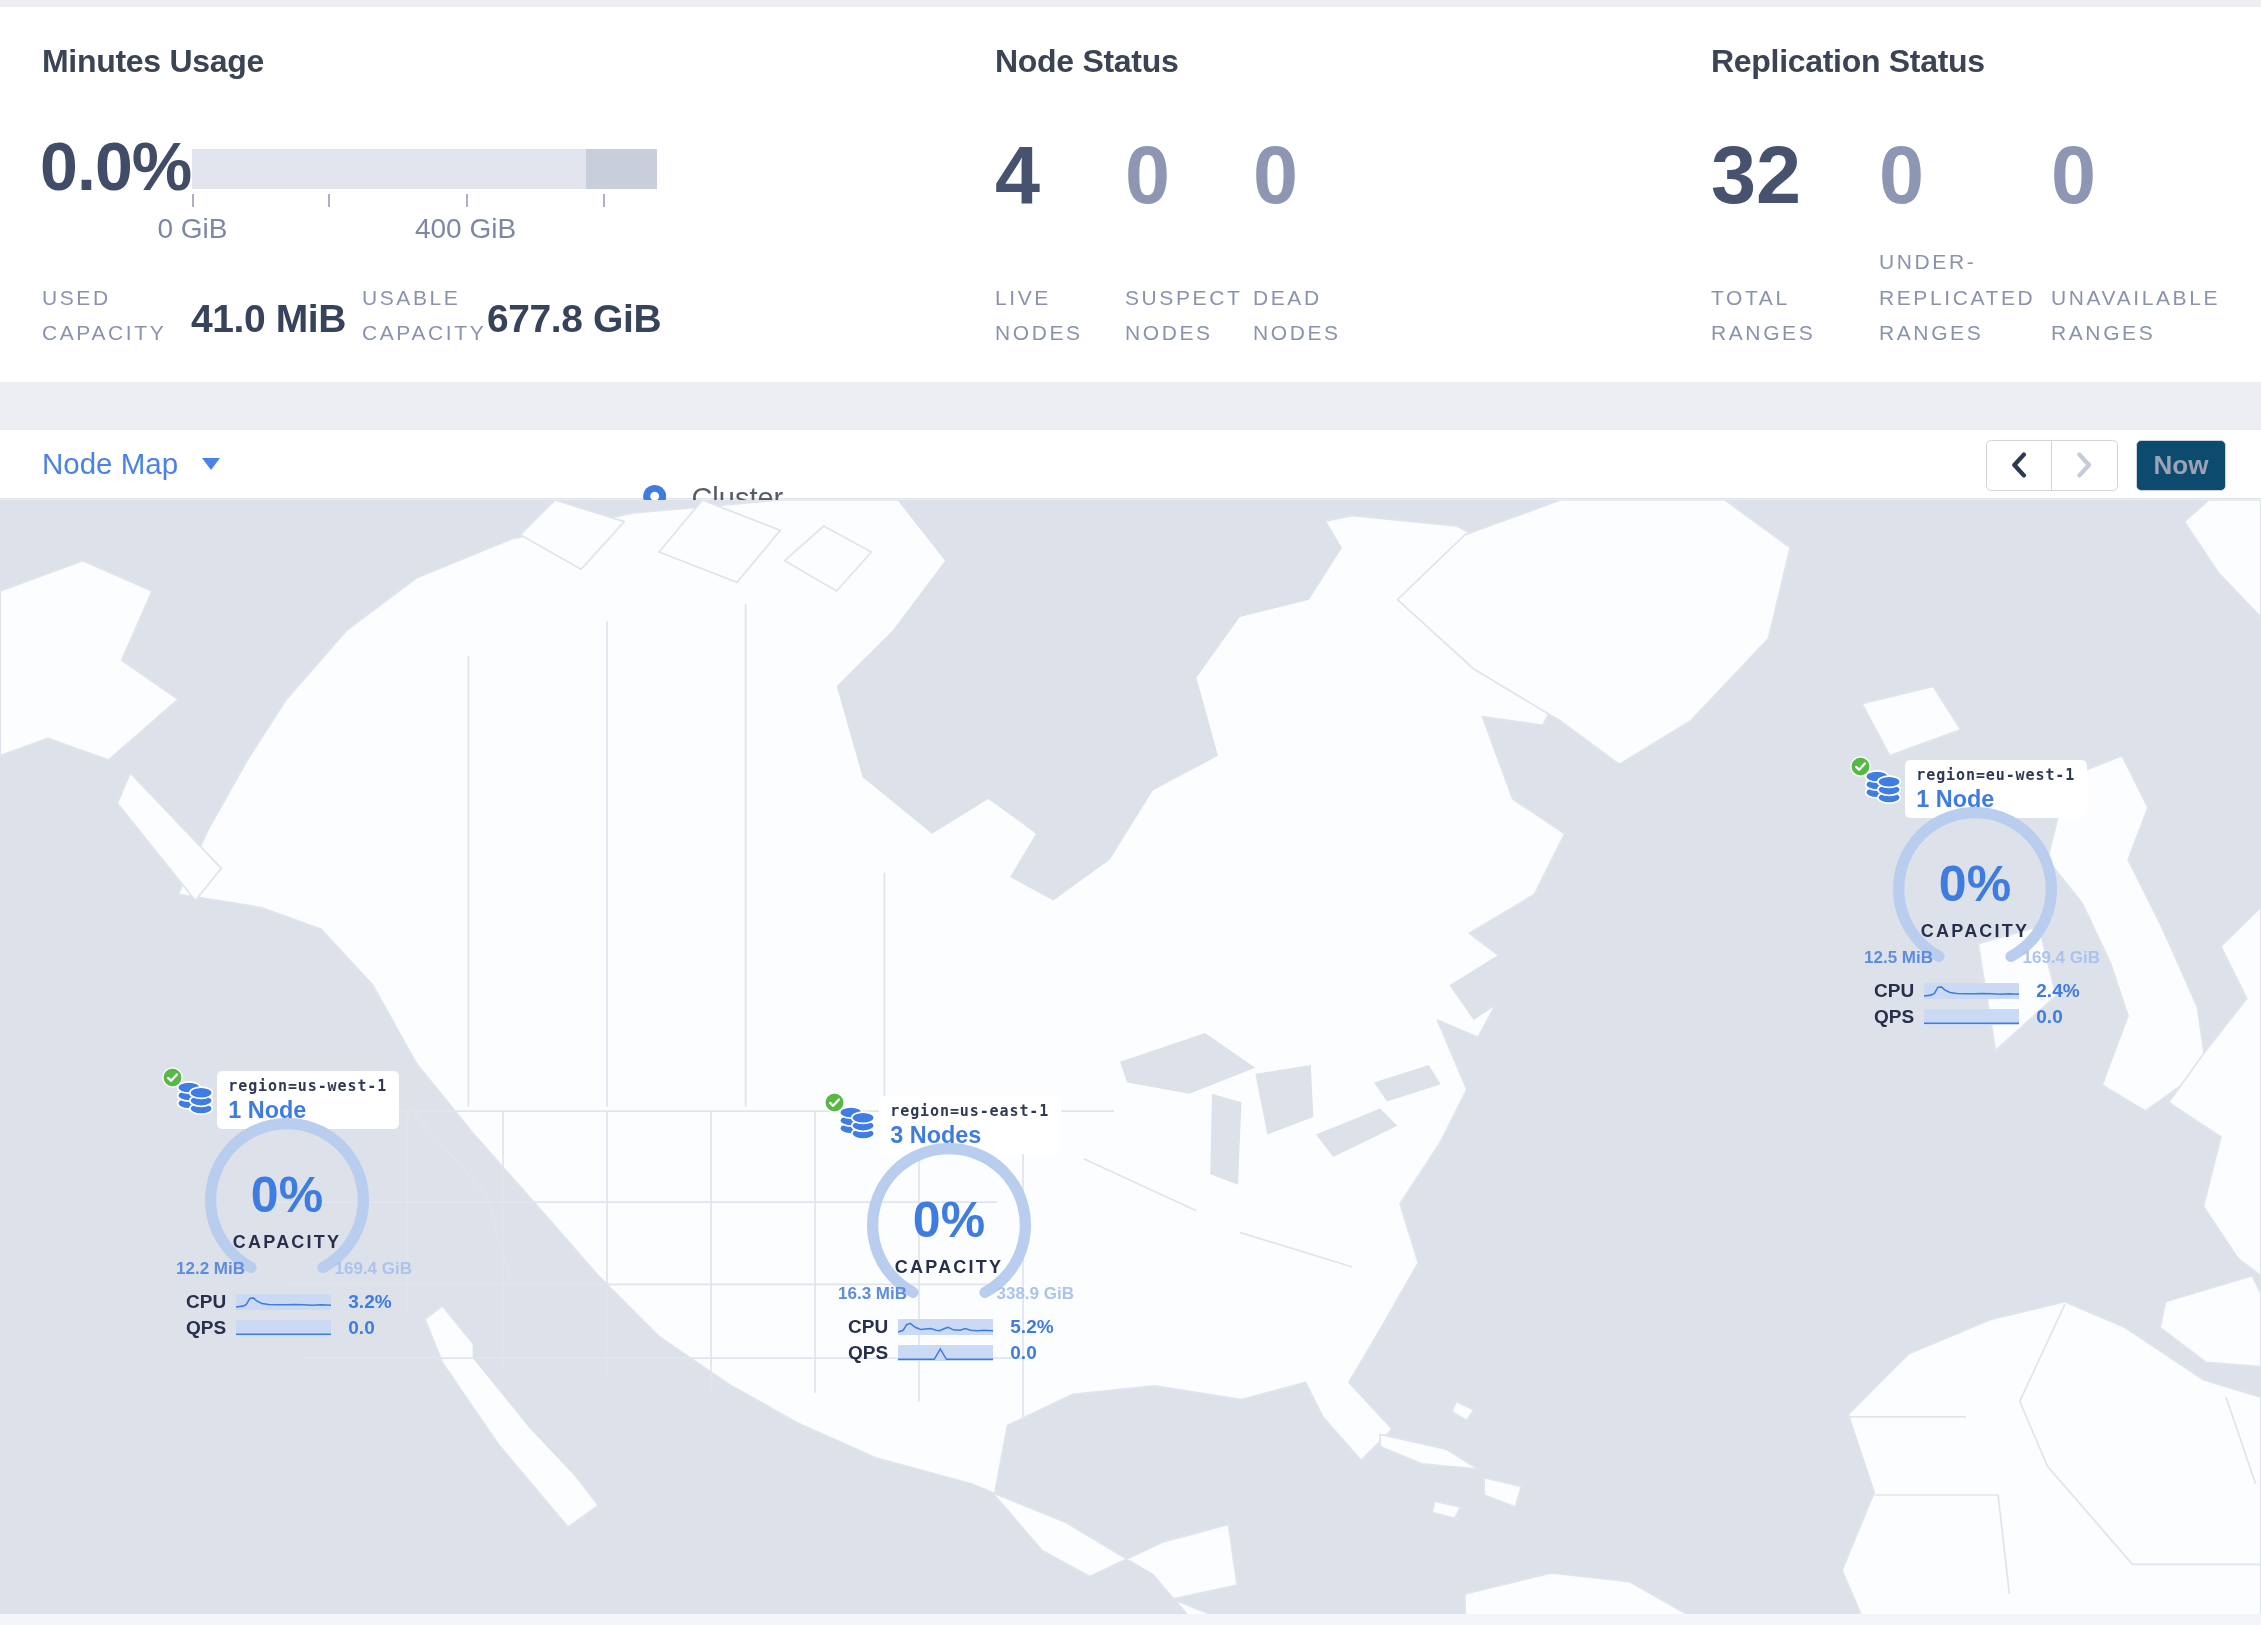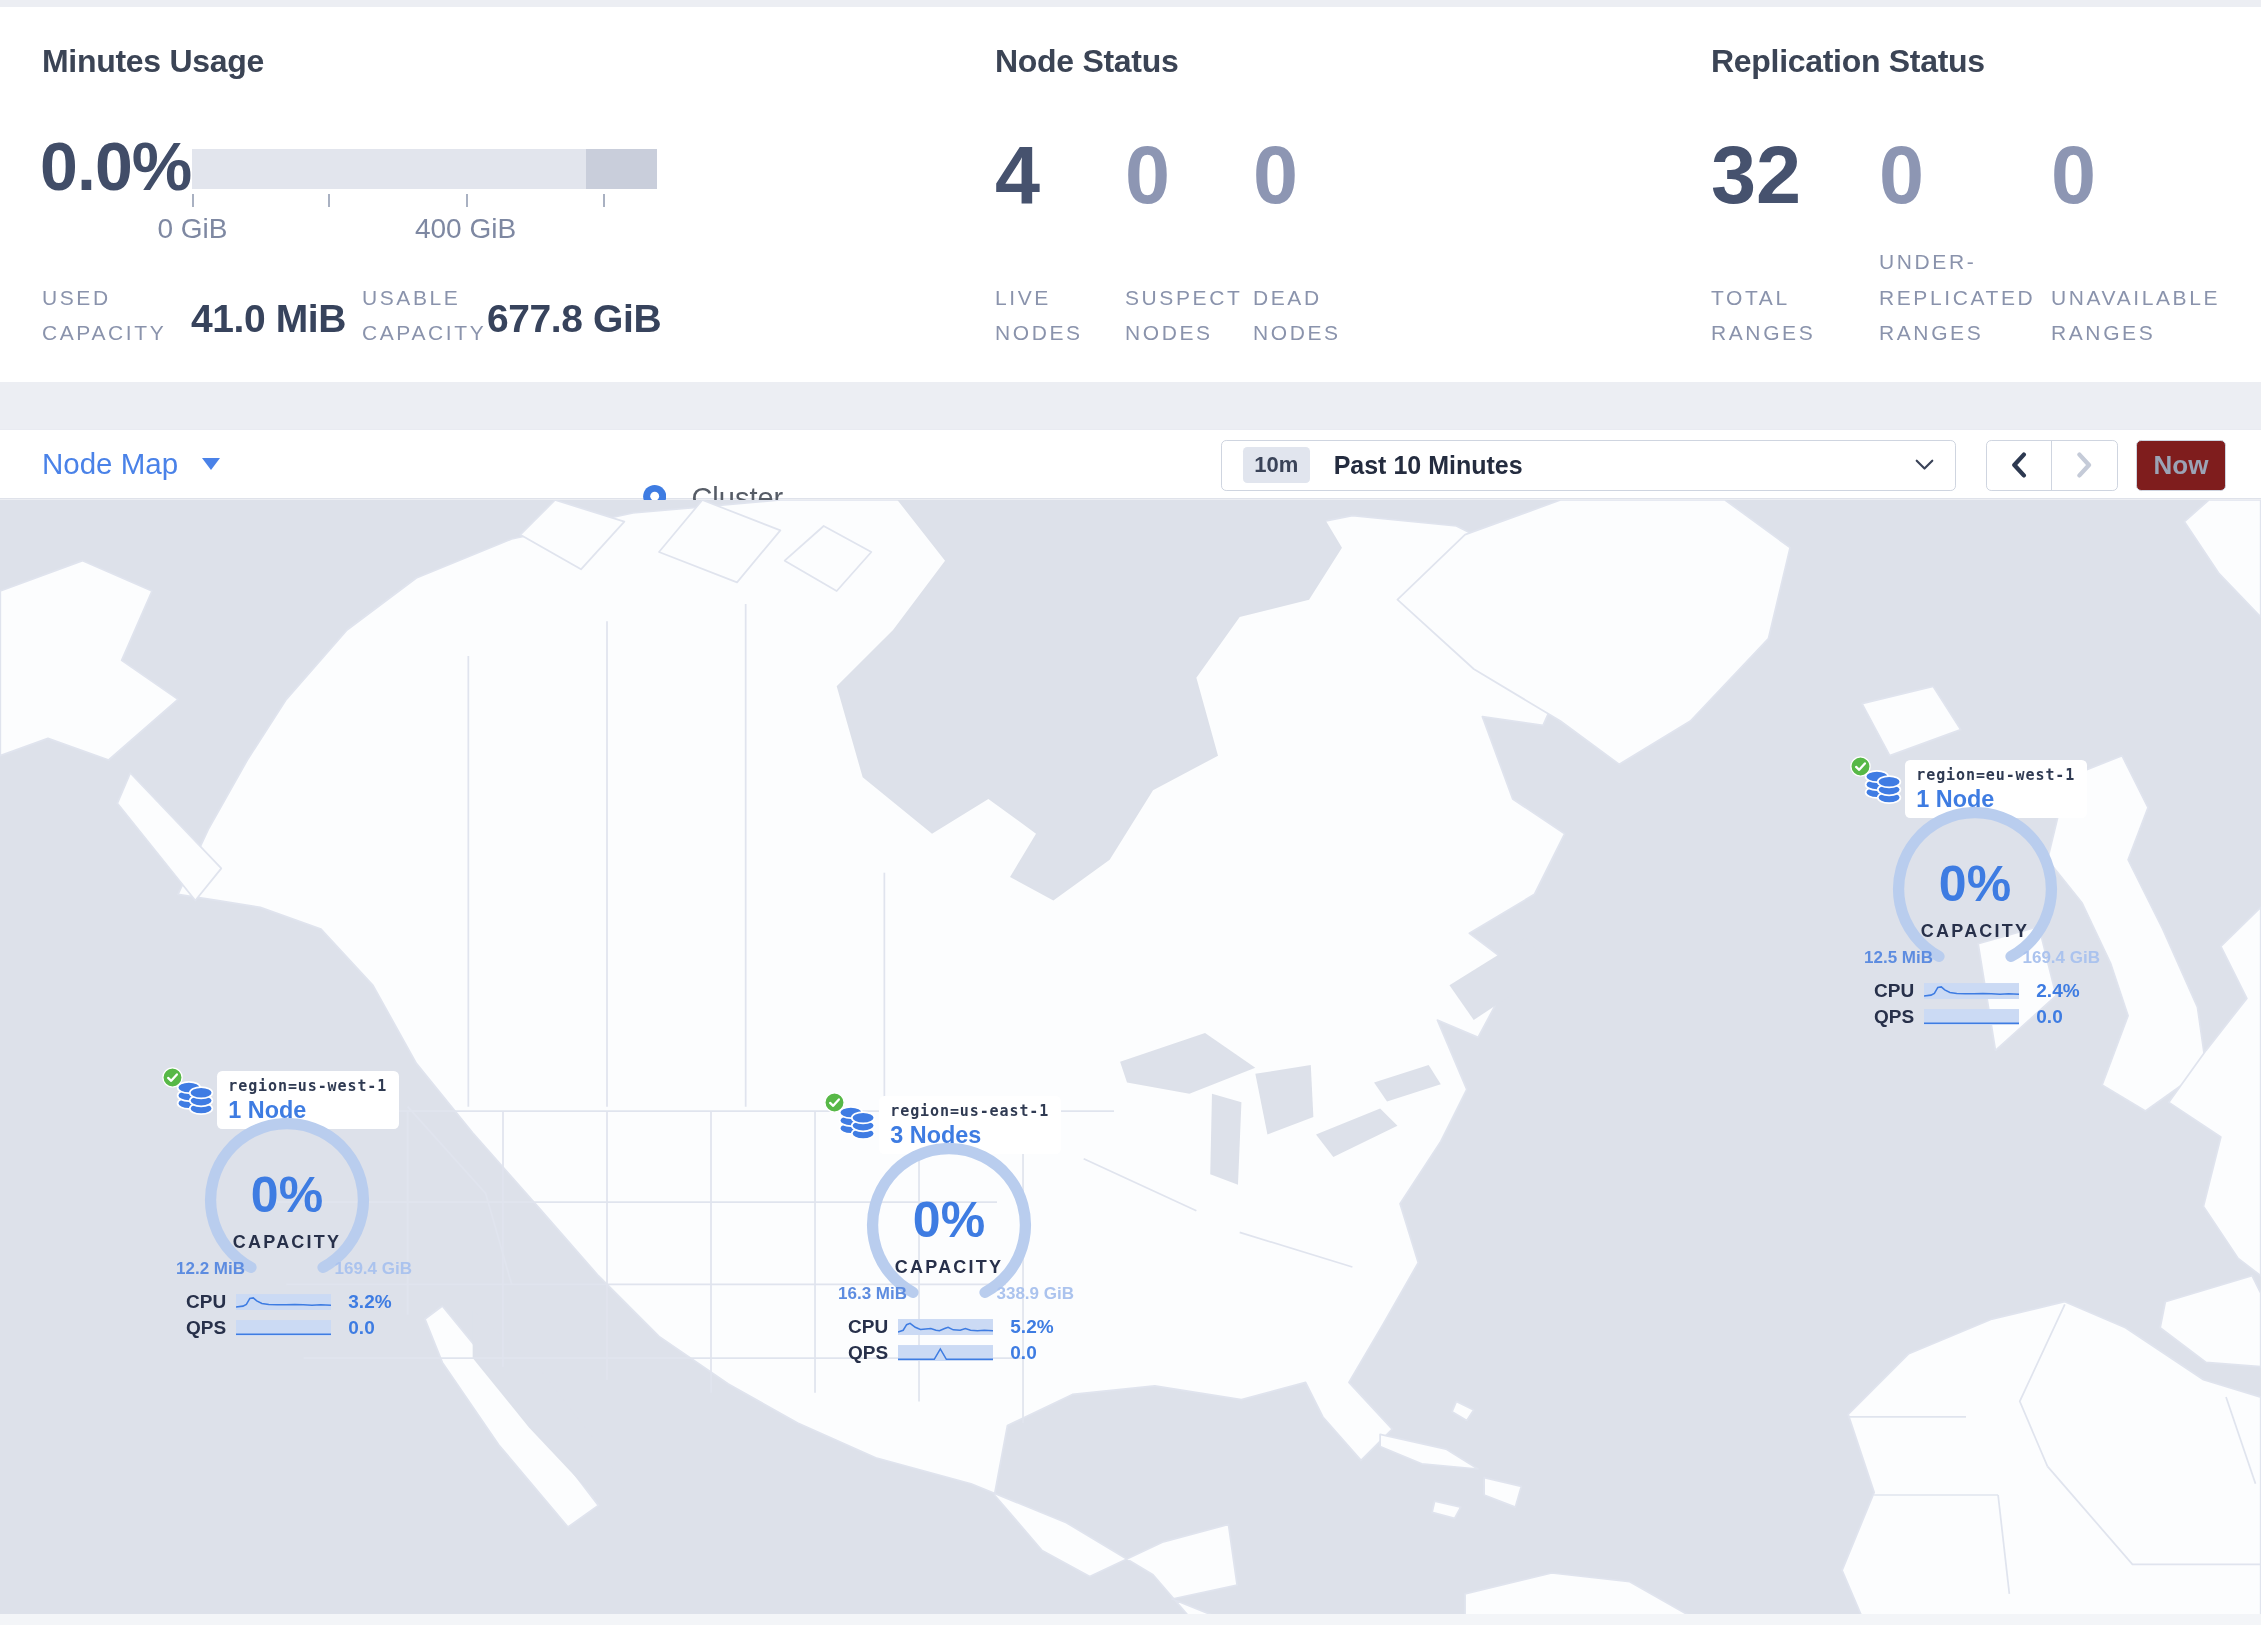--- a/index.html
+++ b/index.html
@@ -40,21 +40,21 @@
 
   .time-dropdown { position:absolute; left:1221px; top:9.5px; width:735px; height:51px; background:#fff;
     border:1.7px solid #cfd5e0; border-radius:5.2px; display:flex; align-items:center; padding:0 21px; cursor:pointer; }
   .tw-badge { background:#e1e5ee; border-radius:4.3px; padding:5.2px 11.3px; font-size:22px; font-weight:700; color:#3a4358; margin-right:24px; }
   .tw-label { font-size:25px; font-weight:600; color:#242c3f; }
   .tw-chevron { margin-left:auto; }
 
   .pager { position:absolute; left:1986px; top:9.5px; width:132px; height:51px; background:#fff; border:1.7px solid #cfd5e0; border-radius:5.2px; display:flex; }
   .pager-btn { width:50%; display:flex; align-items:center; justify-content:center; cursor:pointer; }
   .pager-btn.prev { border-right:1.7px solid #cfd5e0; }
-  .now-btn { position:absolute; left:2136px; top:9.5px; width:90px; height:51px; background:#7f1d1d; border:1.7px solid #cfd5e0; border-radius:5.2px;
+  .now-btn { position:absolute; left:2136px; top:9.5px; width:90px; height:51px; background:#0c4a6e; border:1.7px solid #cfd5e0; border-radius:5.2px;
     font-size:26px; font-weight:600; color:#9ba3b5; display:flex; align-items:center; justify-content:center; cursor:pointer; }
 
   
   .map { position:absolute; top:500px; left:0; width:2261px; height:1125px; background:#dde1ea; overflow:hidden; }
   .map svg.world { position:absolute; top:0; left:0; }
   .footer-strip { position:absolute; left:0; bottom:0; width:2261px; height:11.3px; background:#f3f5f8; }
 
   
   .marker { position:absolute; width:260px; height:279px; cursor:pointer; }
   .marker .check { position:absolute; left:0; top:0; }
@@ -123,27 +123,20 @@
   </div>
 
   <div class="breadcrumb">
     <svg width="23.4" height="30" viewBox="0 0 27 35">
       <path d="M13.5,0 C6,0 0,6 0,13.4 c0,9.3 13.5,21.6 13.5,21.6 s13.5,-12.3 13.5,-21.6 C27,6 21,0 13.5,0 Z" fill="#3e7ce2"></path>
       <circle cx="13.5" cy="13" r="5.2" fill="#ffffff"></circle>
     </svg>
     <span class="breadcrumb-label">Cluster</span>
   </div>
 
-  <div class="time-dropdown">
-    <span class="tw-badge">10m</span>
-    <span class="tw-label">Past 10 Minutes</span>
-    <svg class="tw-chevron" width="19" height="11.3" viewBox="0 0 22 13">
-      <polyline points="2,2 11,11 20,2" fill="none" stroke="#3a4358" stroke-width="2.5" stroke-linecap="round" stroke-linejoin="round"></polyline>
-    </svg>
-  </div>
 
   <div class="pager">
     <div class="pager-btn prev">
       <svg width="17.3" height="26" viewBox="0 0 20 30">
         <polyline points="16,3 5,15 16,27" fill="none" stroke="#2d3951" stroke-width="5" stroke-linecap="round" stroke-linejoin="round"></polyline>
       </svg>
     </div>
     <div class="pager-btn next">
       <svg width="17.3" height="26" viewBox="0 0 20 30">
         <polyline points="4,3 15,15 4,27" fill="none" stroke="#c5cbd8" stroke-width="5" stroke-linecap="round" stroke-linejoin="round"></polyline>

